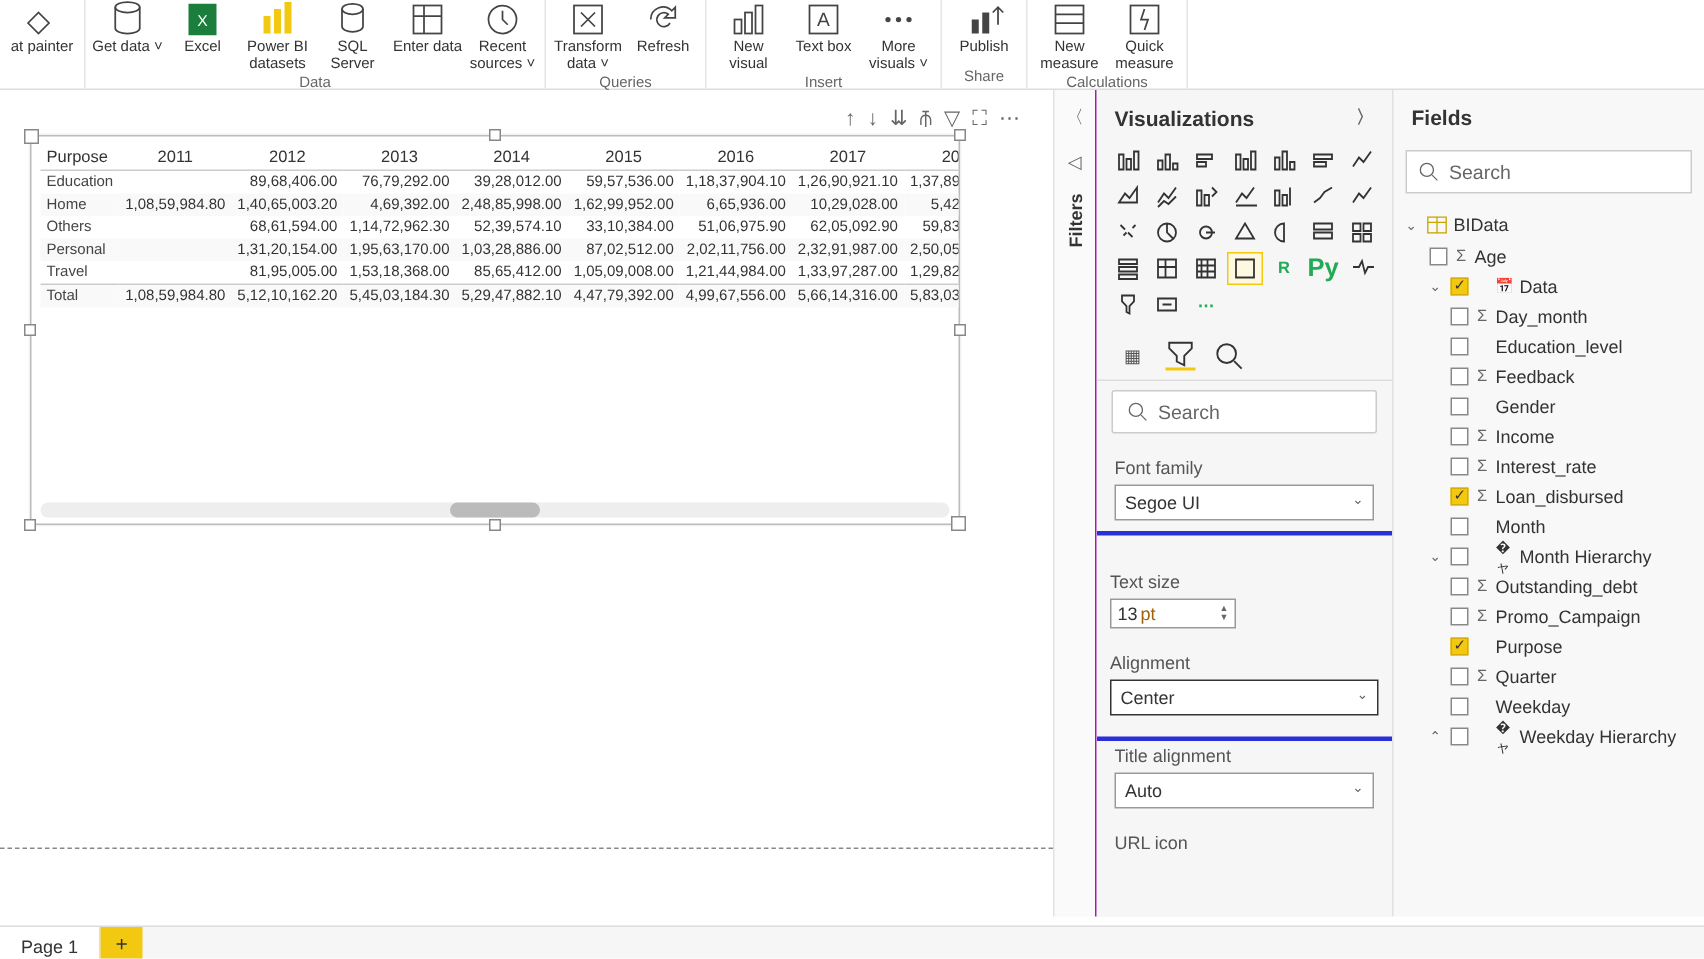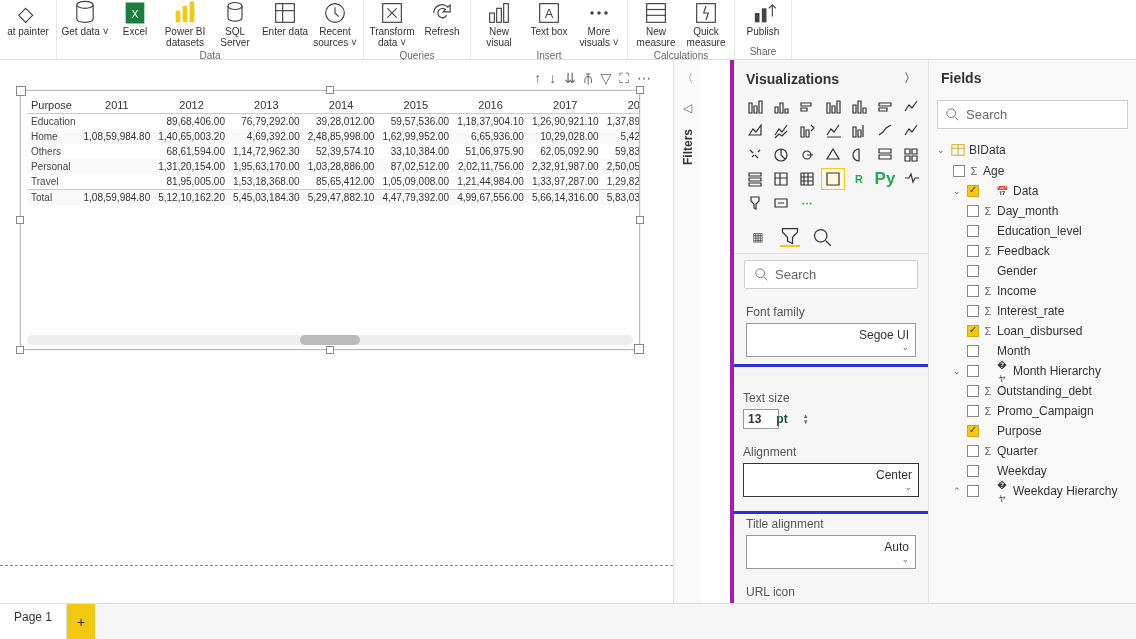--- a/index.html
+++ b/index.html
@@ -38,46 +38,46 @@
 .matrix td { text-align: right; padding: 2px 4px; white-space: nowrap; }
 .matrix tbody tr td:first-child { text-align: left; color: #444; }
 .matrix tbody tr.total td { font-weight: normal; border-top: 1px solid #ccc; }
 .matrix tbody tr:nth-child(even) { background: #f9f9f9; }
 .matrix-scroll { position: absolute; bottom: 4px; left: 6px; right: 6px; height: 10px; background: #eee; border-radius: 5px; }
 .matrix-thumb { position: absolute; left: 45%; top: 0; height: 10px; width: 60px; background: #bbb; border-radius: 5px; }
 
 .page-boundary { position: absolute; left: 0; right: 0; top: 505px; border-top: 1px dashed #888; }
 
 
-.page-tabs { position: absolute; left: 0; bottom: 0; right: 0; height: 36px; border-top: 1px solid #ddd; display: flex; align-items: stretch; background: #f6f6f6; }
+.page-tabs { position: absolute; left: 0; bottom: 0; right: 0; height: 22px; border-top: 1px solid #ddd; display: flex; align-items: stretch; background: #f6f6f6; }
 .page-tab { padding: 6px 14px; font-size: 12px; background: #fff; border-right: 1px solid #ddd; }
 .add-tab { width: 28px; background: #f2c811; display: flex; align-items: center; justify-content: center; font-size: 14px; cursor: pointer; }
 
 
 .filters-rail { width: 28px; border-left: 1px solid #e1e1e1; display: flex; flex-direction: column; align-items: center; padding-top: 10px; gap: 14px; background: #fafafa; }
 .filters-label { writing-mode: vertical-rl; transform: rotate(180deg); font-size: 12px; color: #333; font-weight: 600; }
 
 
-.viz-pane { width: 198px; border-left: 4px solid #a21caf; background: #f6f6f6; display: flex; flex-direction: column; overflow-y: auto; margin-left: 29px; }
+.viz-pane { width: 198px; border-left: 1px solid #a21caf; background: #f6f6f6; display: flex; flex-direction: column; overflow-y: auto; }
 .pane-header { display: flex; justify-content: space-between; align-items: center; padding: 10px 12px; font-weight: 600; font-size: 14px; }
 .viz-icons { display: grid; grid-template-columns: repeat(7, 22px); gap: 4px; padding: 0 10px 8px; }
 .viz-icon { width: 22px; height: 20px; display: flex; align-items: center; justify-content: center; cursor: pointer; color: #333; }
 .viz-icon.sel { outline: 1px solid #f2c811; background: #fff8e1; }
 .viz-icon svg { width: 18px; height: 16px; }
 
 .format-tabs { display: flex; gap: 12px; padding: 6px 14px; border-bottom: 1px solid #ddd; }
 .format-tab { width: 20px; height: 20px; display: flex; align-items: center; justify-content: center; cursor: pointer; color: #555; }
 .format-tab.active { border-bottom: 2px solid #f2c811; }
 
 .search-box { display: flex; align-items: center; gap: 6px; padding: 6px 10px; margin: 6px 10px 10px; background: #fff; border: 1px solid #ccc; border-radius: 2px; font-size: 13px; color: #666; }
 
 .format-section { padding: 6px 12px 0; font-size: 12px; }
 .format-label { color: #555; margin-bottom: 4px; display: block; }
-.format-select { width: 100%; padding: 4px 6px; border: 1px solid #999; background: #fff; font-size: 12px; display: flex; justify-content: space-between; align-items: flex-end; margin-bottom: 10px; flex-direction: column; }
-.format-input { width: 36px; padding: 2px 4px; border: 1px solid #999; background: #fff; font-size: 12px; display: flex; align-items: center; gap: 15px; margin-bottom: 10px; font-weight: bold; }
+.format-select { width: 100%; padding: 4px 6px; border: 1px solid #999; background: #fff; font-size: 12px; display: flex; justify-content: space-between; align-items: flex-start; margin-bottom: 10px; }
+.format-input { width: 84px; padding: 2px 4px; border: 1px solid #999; background: #fff; font-size: 12px; display: flex; align-items: center; gap: 2px; margin-bottom: 10px; }
 .spinner { display: flex; flex-direction: column; font-size: 6px; line-height: 6px; margin-left: auto; color: #666; }
 .highlight-box { outline: 3px solid #2b2fd8; padding: 18px 12px 4px; margin: 0 -3px; }
 
 
 .fields-pane { width: 208px; border-left: 1px solid #e1e1e1; background: #f8f8f8; overflow-y: auto; }
 .fields-search { display: flex; align-items: center; gap: 6px; padding: 6px 8px; margin: 4px 8px 8px; background: #fff; border: 1px solid #ccc; font-size: 13px; color: #666; }
 .field-table { padding: 2px 8px; }
 .field-table-header { display: flex; align-items: center; gap: 4px; font-size: 12px; padding: 4px 0; cursor: pointer; }
 .field-row { display: flex; align-items: center; gap: 4px; font-size: 12px; padding: 3px 0 3px 16px; cursor: pointer; }
 .chk { width: 12px; height: 12px; border: 1px solid #888; background: #fff; display: inline-block; flex-shrink: 0; }
@@ -220,53 +220,53 @@
           <span>More visuals ˅</span>
         </div>
       </div>
       <div class="ribbon-group-label">Insert</div>
     </div>
     <div class="ribbon-group">
       <div class="ribbon-group-items">
         <div class="ribbon-item">
           <div class="ribbon-icon">
             <svg viewBox="0 0 24 24">
+              <rect x="5" y="12" width="4" height="8" fill="#444"></rect>
+              <rect x="11" y="8" width="4" height="12" fill="#444"></rect>
+              <path d="M17 8l3-3 3 3M20 5v10" fill="none" stroke="#444"></path>
+            </svg>
+          </div>
+          <span>Publish</span>
+        </div>
+      </div>
+      <div class="ribbon-group-label">Share</div>
+    </div>
+    <div class="ribbon-group">
+      <div class="ribbon-group-items">
+        <div class="ribbon-item">
+          <div class="ribbon-icon">
+            <svg viewBox="0 0 24 24">
               <rect x="4" y="4" width="16" height="16" fill="none" stroke="#444"></rect>
               <line x1="4" y1="9" x2="20" y2="9" stroke="#444"></line>
               <line x1="4" y1="14" x2="20" y2="14" stroke="#444"></line>
             </svg>
           </div>
           <span>New measure</span>
         </div>
         <div class="ribbon-item">
           <div class="ribbon-icon">
             <svg viewBox="0 0 24 24">
               <rect x="4" y="4" width="16" height="16" fill="none" stroke="#444"></rect>
               <path d="M12 6l-2 6h4l-2 6" fill="none" stroke="#444"></path>
             </svg>
           </div>
           <span>Quick measure</span>
         </div>
       </div>
       <div class="ribbon-group-label">Calculations</div>
-    </div>
-    <div class="ribbon-group">
-      <div class="ribbon-group-items">
-        <div class="ribbon-item">
-          <div class="ribbon-icon">
-            <svg viewBox="0 0 24 24">
-              <rect x="5" y="12" width="4" height="8" fill="#444"></rect>
-              <rect x="11" y="8" width="4" height="12" fill="#444"></rect>
-              <path d="M17 8l3-3 3 3M20 5v10" fill="none" stroke="#444"></path>
-            </svg>
-          </div>
-          <span>Publish</span>
-        </div>
-      </div>
-      <div class="ribbon-group-label">Share</div>
     </div>
   </div>
 
 <div class="workspace">
   <div class="canvas-area">
     <div class="visual-actions">
       <span>↑</span>
       <span>↓</span>
       <span>⇊</span>
       <span>⫚</span>
@@ -561,21 +561,21 @@
       <div class="format-select">
         <span>Segoe UI</span>
         <span style="font-size:9px;color:#666">⌄</span>
       </div>
     </div>
     <div class="highlight-box">
       <div class="format-section" style="padding-left:0;padding-right:0">
         <span class="format-label">Text size</span>
         <div class="format-input">
           <span>13</span>
-          <span style="color:#14532d">pt</span>
+          <span style="color:#a16207">pt</span>
           <span class="spinner">
               <span>▲</span>
               <span>▼</span>
             </span>
         </div>
       </div>
       <div class="format-section" style="padding-left:0;padding-right:0">
         <span class="format-label">Alignment</span>
         <div class="format-select" style="border-color:#333">
           <span>Center</span>

